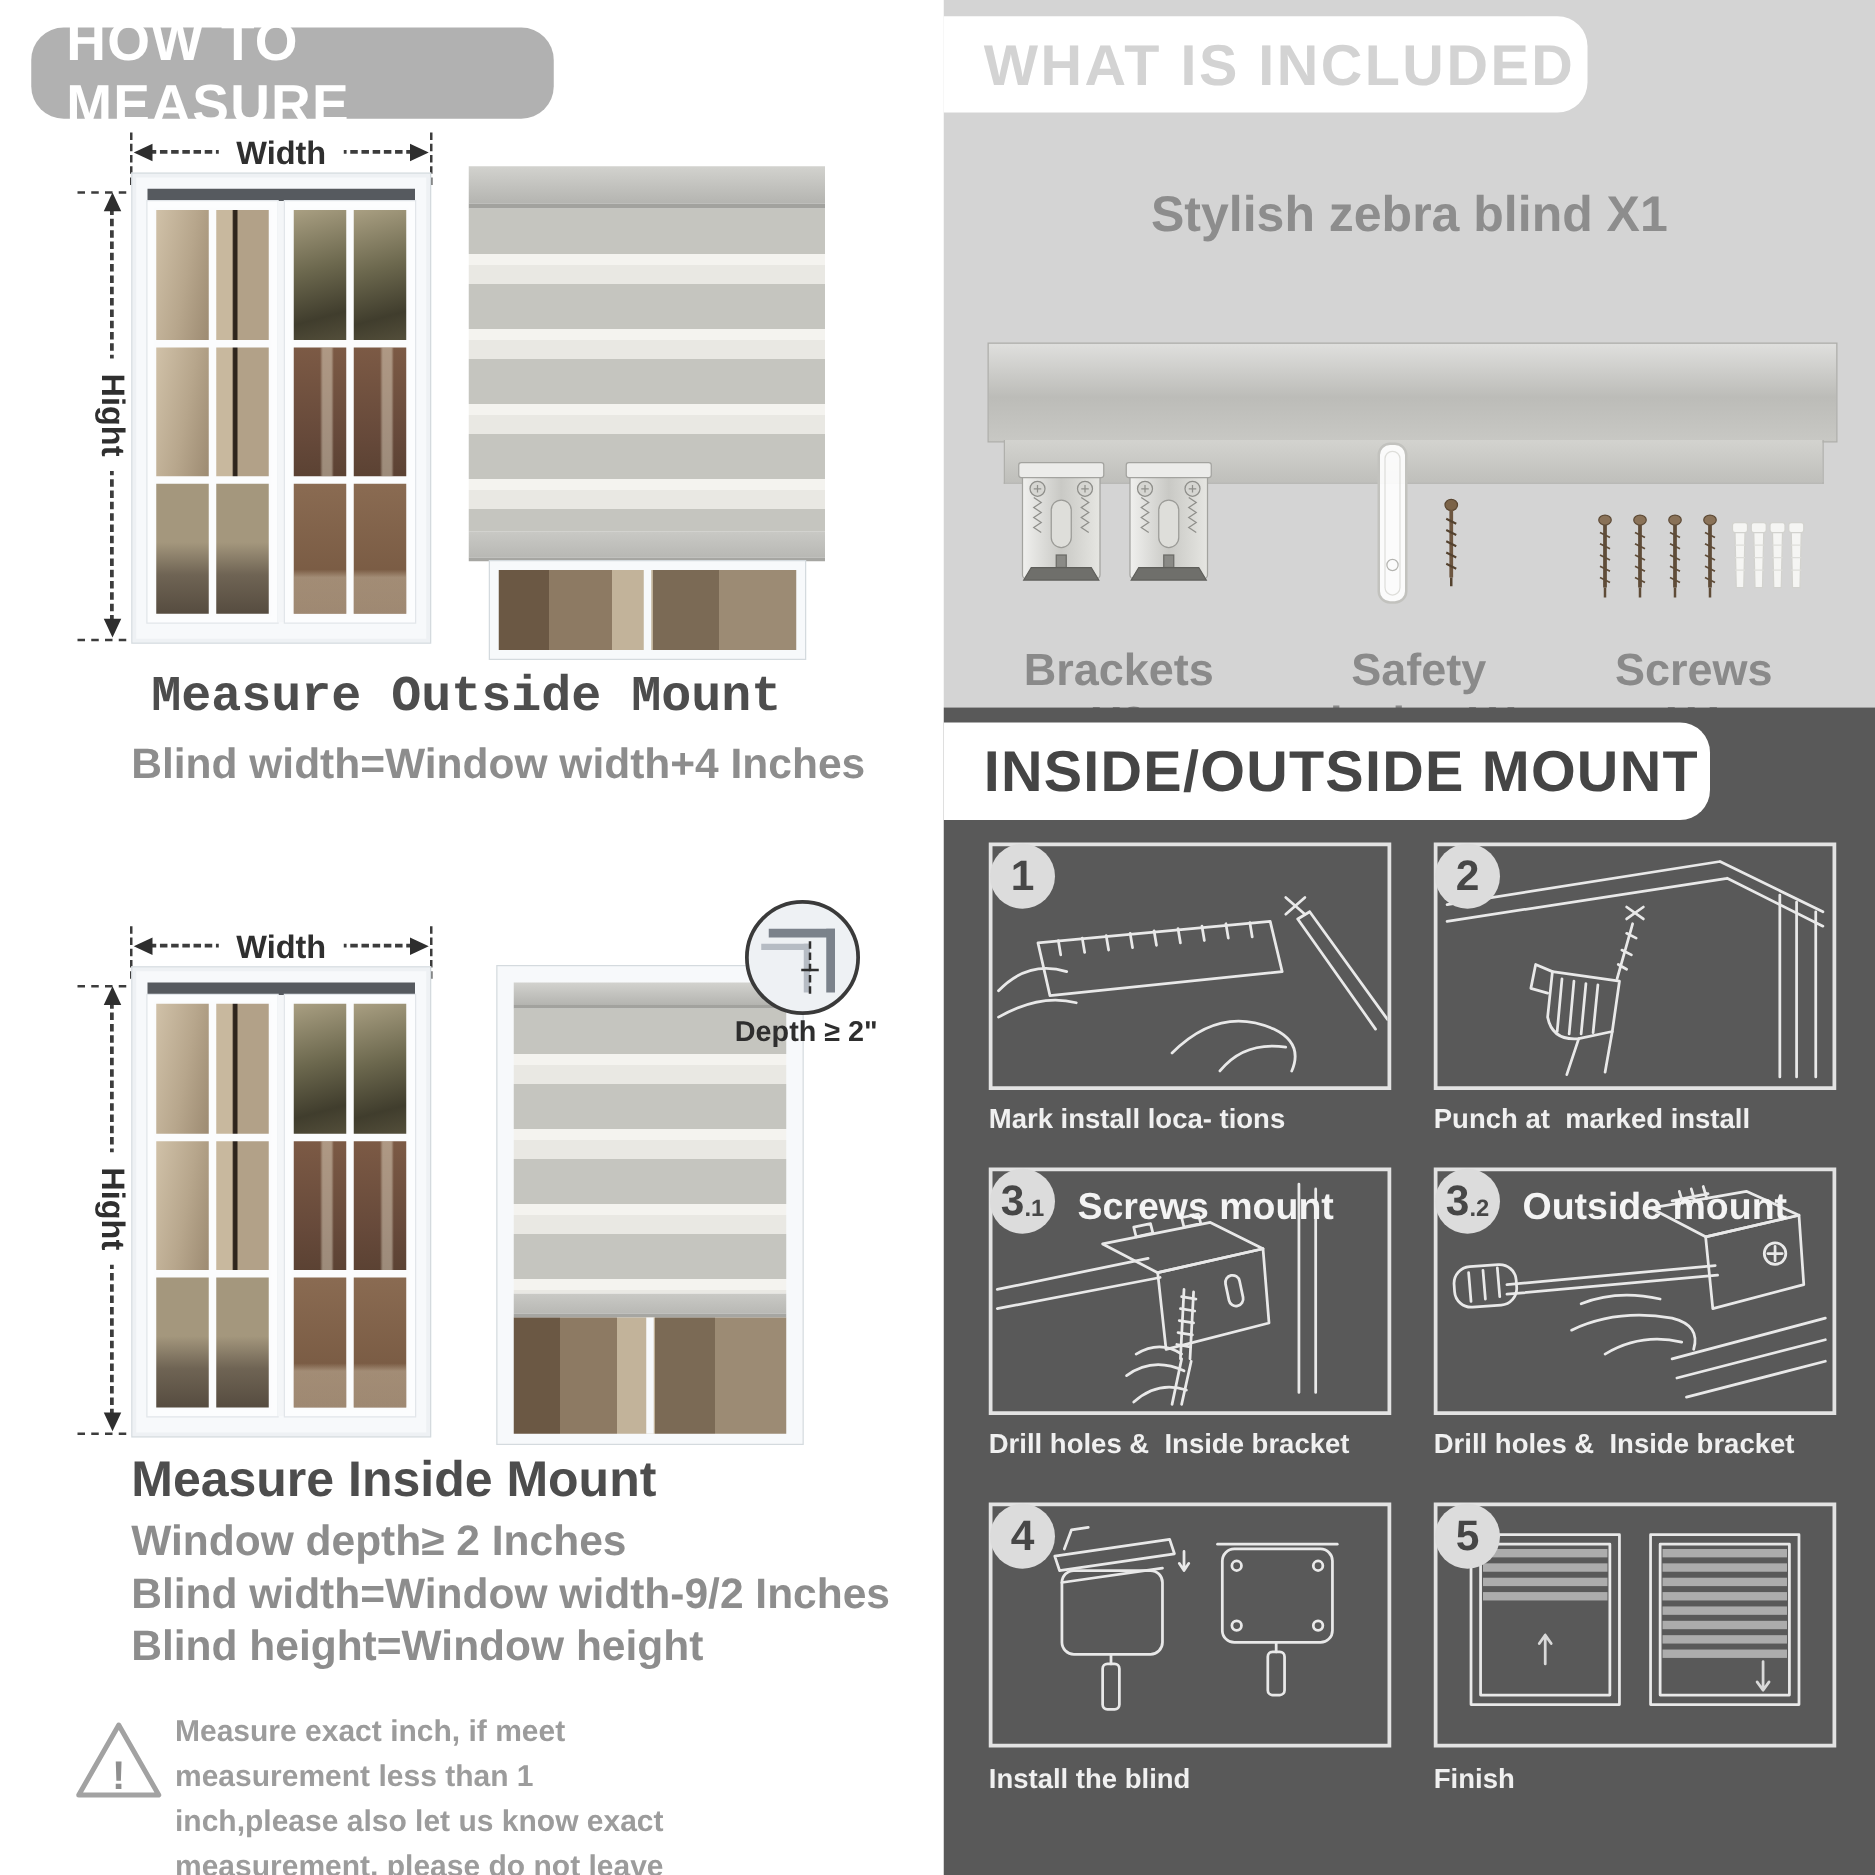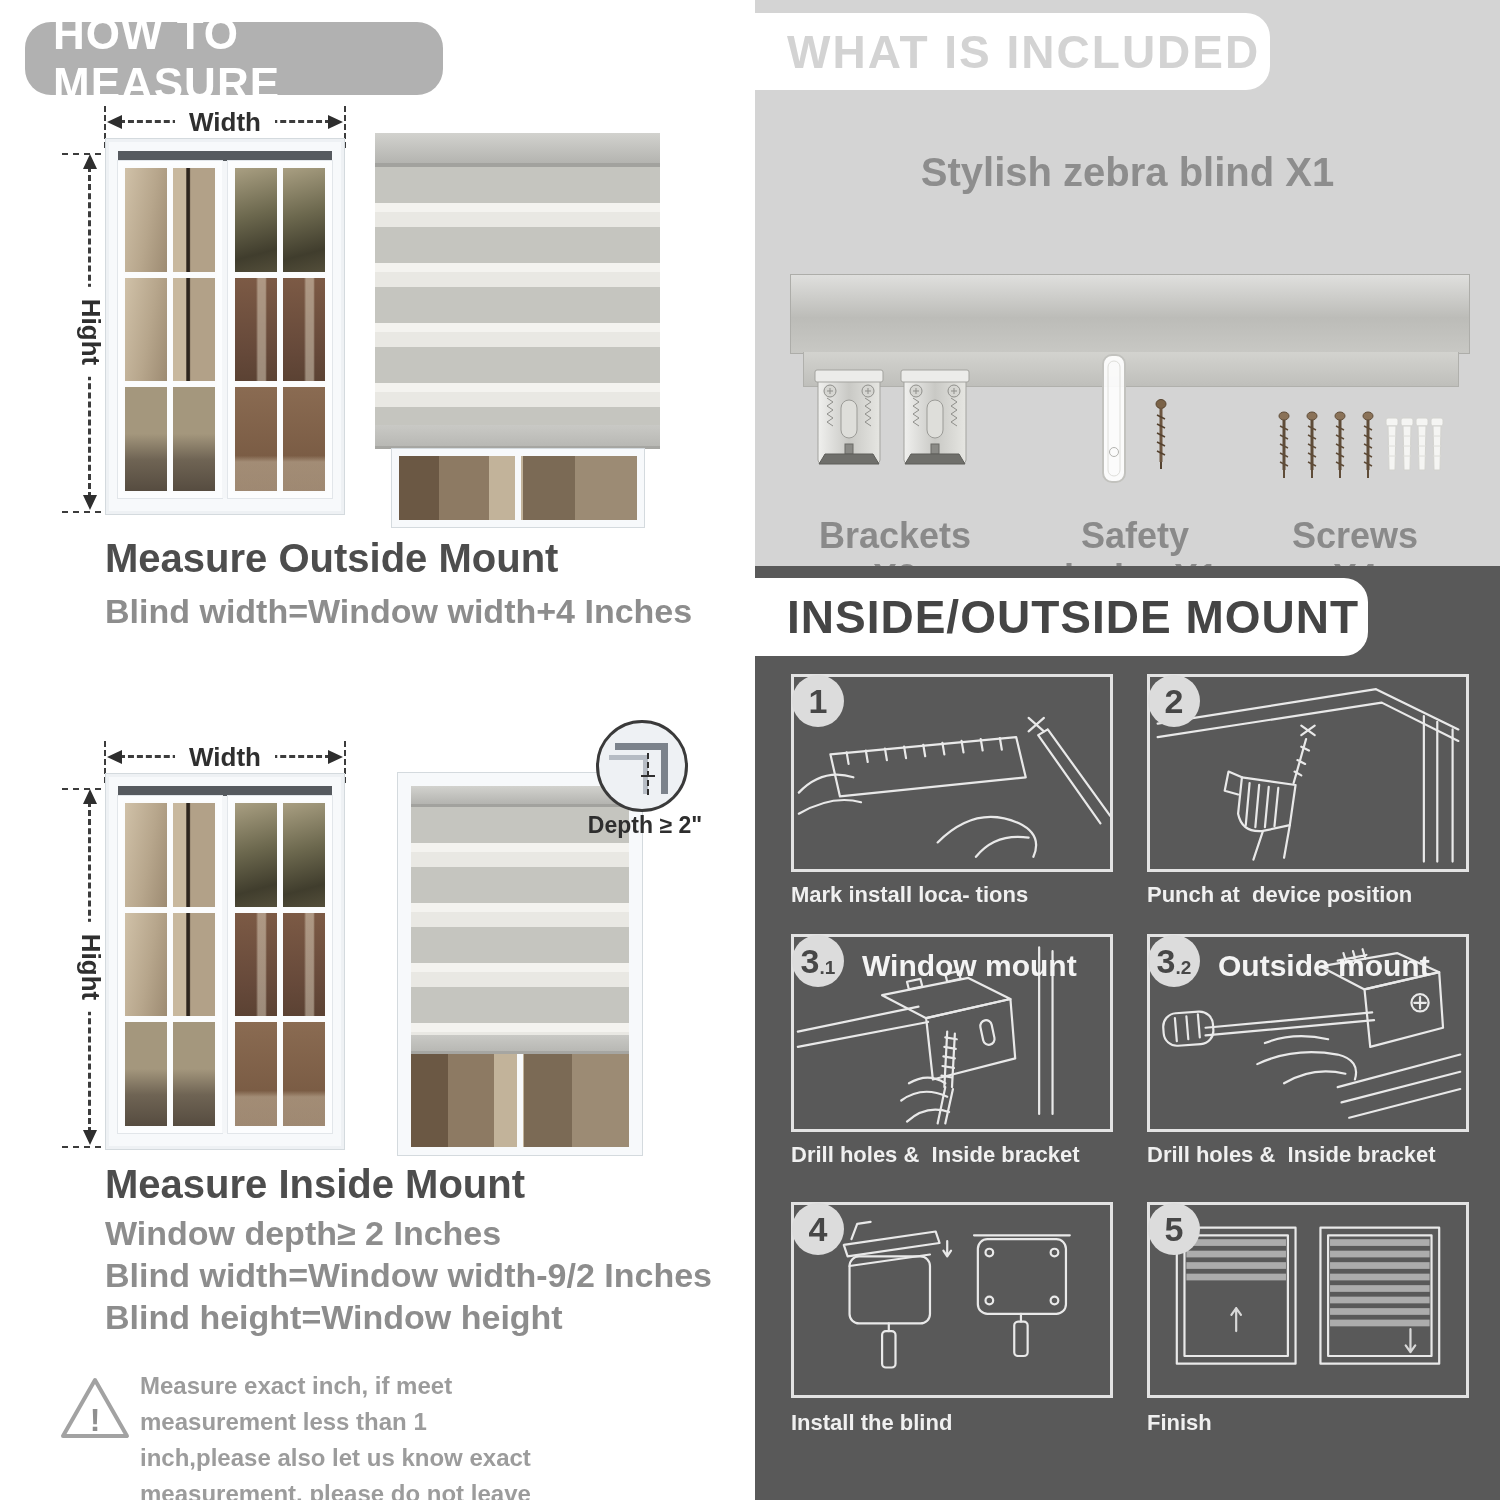--- a/index.html
+++ b/index.html
@@ -133,21 +133,21 @@
   <div class="abs" style="left:375px;top:133px;width:285px;height:387px;">
     <div class="rail" style="height:30px;"></div>
     <div class="stripes" style="height:258px;"></div>
     <div class="botrail" style="height:21px;"></div>
     <div class="wframe" style="margin:0 auto;width:252px;height:78px;position:relative;">
       <div class="below-glass" style="position:absolute;inset:0;"></div>
       <div style="position:absolute;left:50%;top:0;bottom:0;width:6px;margin-left:-3px;background:#f7f9fb;"></div>
     </div>
   </div>
 
-  <div class="abs sec-title" style="left:105px;top:536px;">Measure Outside Mount</div>
+  <div class="abs sec-title" style="left:121px;top:536px;font-family:Liberation Mono, monospace;">Measure Outside Mount</div>
   <div class="abs eq" style="left:105px;top:592px;">Blind width=Window width+4 Inches</div>
 
   <div class="abs dash-v" style="left:104px;top:741px;height:42px;"></div>
   <div class="abs dash-v" style="left:344px;top:741px;height:42px;"></div>
   <div class="abs dim-w" style="left:105px;top:745px;width:240px;">
     <div class="line"></div>
     <div class="hl"></div>
     <div class="hr"></div>
     <span class="lbl">Width</span>
   </div>
@@ -371,42 +371,42 @@
           <path d="M104 108 l-4 44 M114 110 l-4 44 M124 112 l-4 42 M134 113 l-4 40"></path>
           <path d="M118 158 L108 188 M146 152 L140 186"></path>
         </g>
       </svg>
       <div class="badge">
           <span class="n">2</span>
           <span class="s"></span>
         </div>
       <span class="step-title"></span>
     </div>
-    <div class="abs caption" style="left:392px;top:316px;width:340px;">Punch at  device position</div>
+    <div class="abs caption" style="left:392px;top:316px;width:340px;">Punch at  marked install</div>
 
     <div class="abs step-box" style="left:36px;top:368px;width:322px;height:198px;">
       <svg class="lineart" viewBox="0 0 330 195">
         <g stroke="#e9e9e9" stroke-width="2.3" fill="none" stroke-linecap="round" stroke-linejoin="round">
           <path d="M4 96 L130 70 M4 112 L140 86"></path>
           <path d="M256 8 V182 M270 12 V182"></path>
           <path d="M92 58 L182 40 L226 62 L138 82 Z"></path>
           <path d="M120 52 l14 -3 -2 -8 -14 3 Z M160 44 l14 -3 -2 -8 -14 3 Z"></path>
           <path d="M138 82 L226 62 L231 124 L145 146 Z"></path>
           <rect x="196" y="84" width="12" height="26" rx="6" transform="rotate(-12 202 97)"></rect>
           <path d="M160 96 l-3 58 M168 98 l-3 56"></path>
           <path d="M158 102 l12 2 M157 112 l12 2 M156 122 l12 2 M155 132 l12 2 M154 142 l11 2"></path>
           <path d="M158 154 L150 192 M166 156 L158 192"></path>
           <path d="M120 150 Q140 138 158 150 M112 168 Q134 152 160 164 M118 190 Q138 172 162 180"></path>
         </g>
       </svg>
       <div class="badge">
           <span class="n">3</span>
           <span class="s">.1</span>
         </div>
-      <span class="step-title">Window mount</span>
+      <span class="step-title">Screws mount</span>
     </div>
     <div class="abs caption" style="left:36px;top:576px;width:340px;">Drill holes &amp;  Inside bracket</div>
 
     <div class="abs step-box" style="left:392px;top:368px;width:322px;height:198px;">
       <svg class="lineart" viewBox="0 0 330 195">
         <g stroke="#e9e9e9" stroke-width="2.3" fill="none" stroke-linecap="round" stroke-linejoin="round">
           <path d="M178 28 L258 14 L302 34 L224 52 Z"></path>
           <path d="M224 52 L302 34 L306 92 L230 112 Z"></path>
           <circle cx="282" cy="66" r="9"></circle>
             <path d="M276 66 h12 M282 60 v12"></path>

